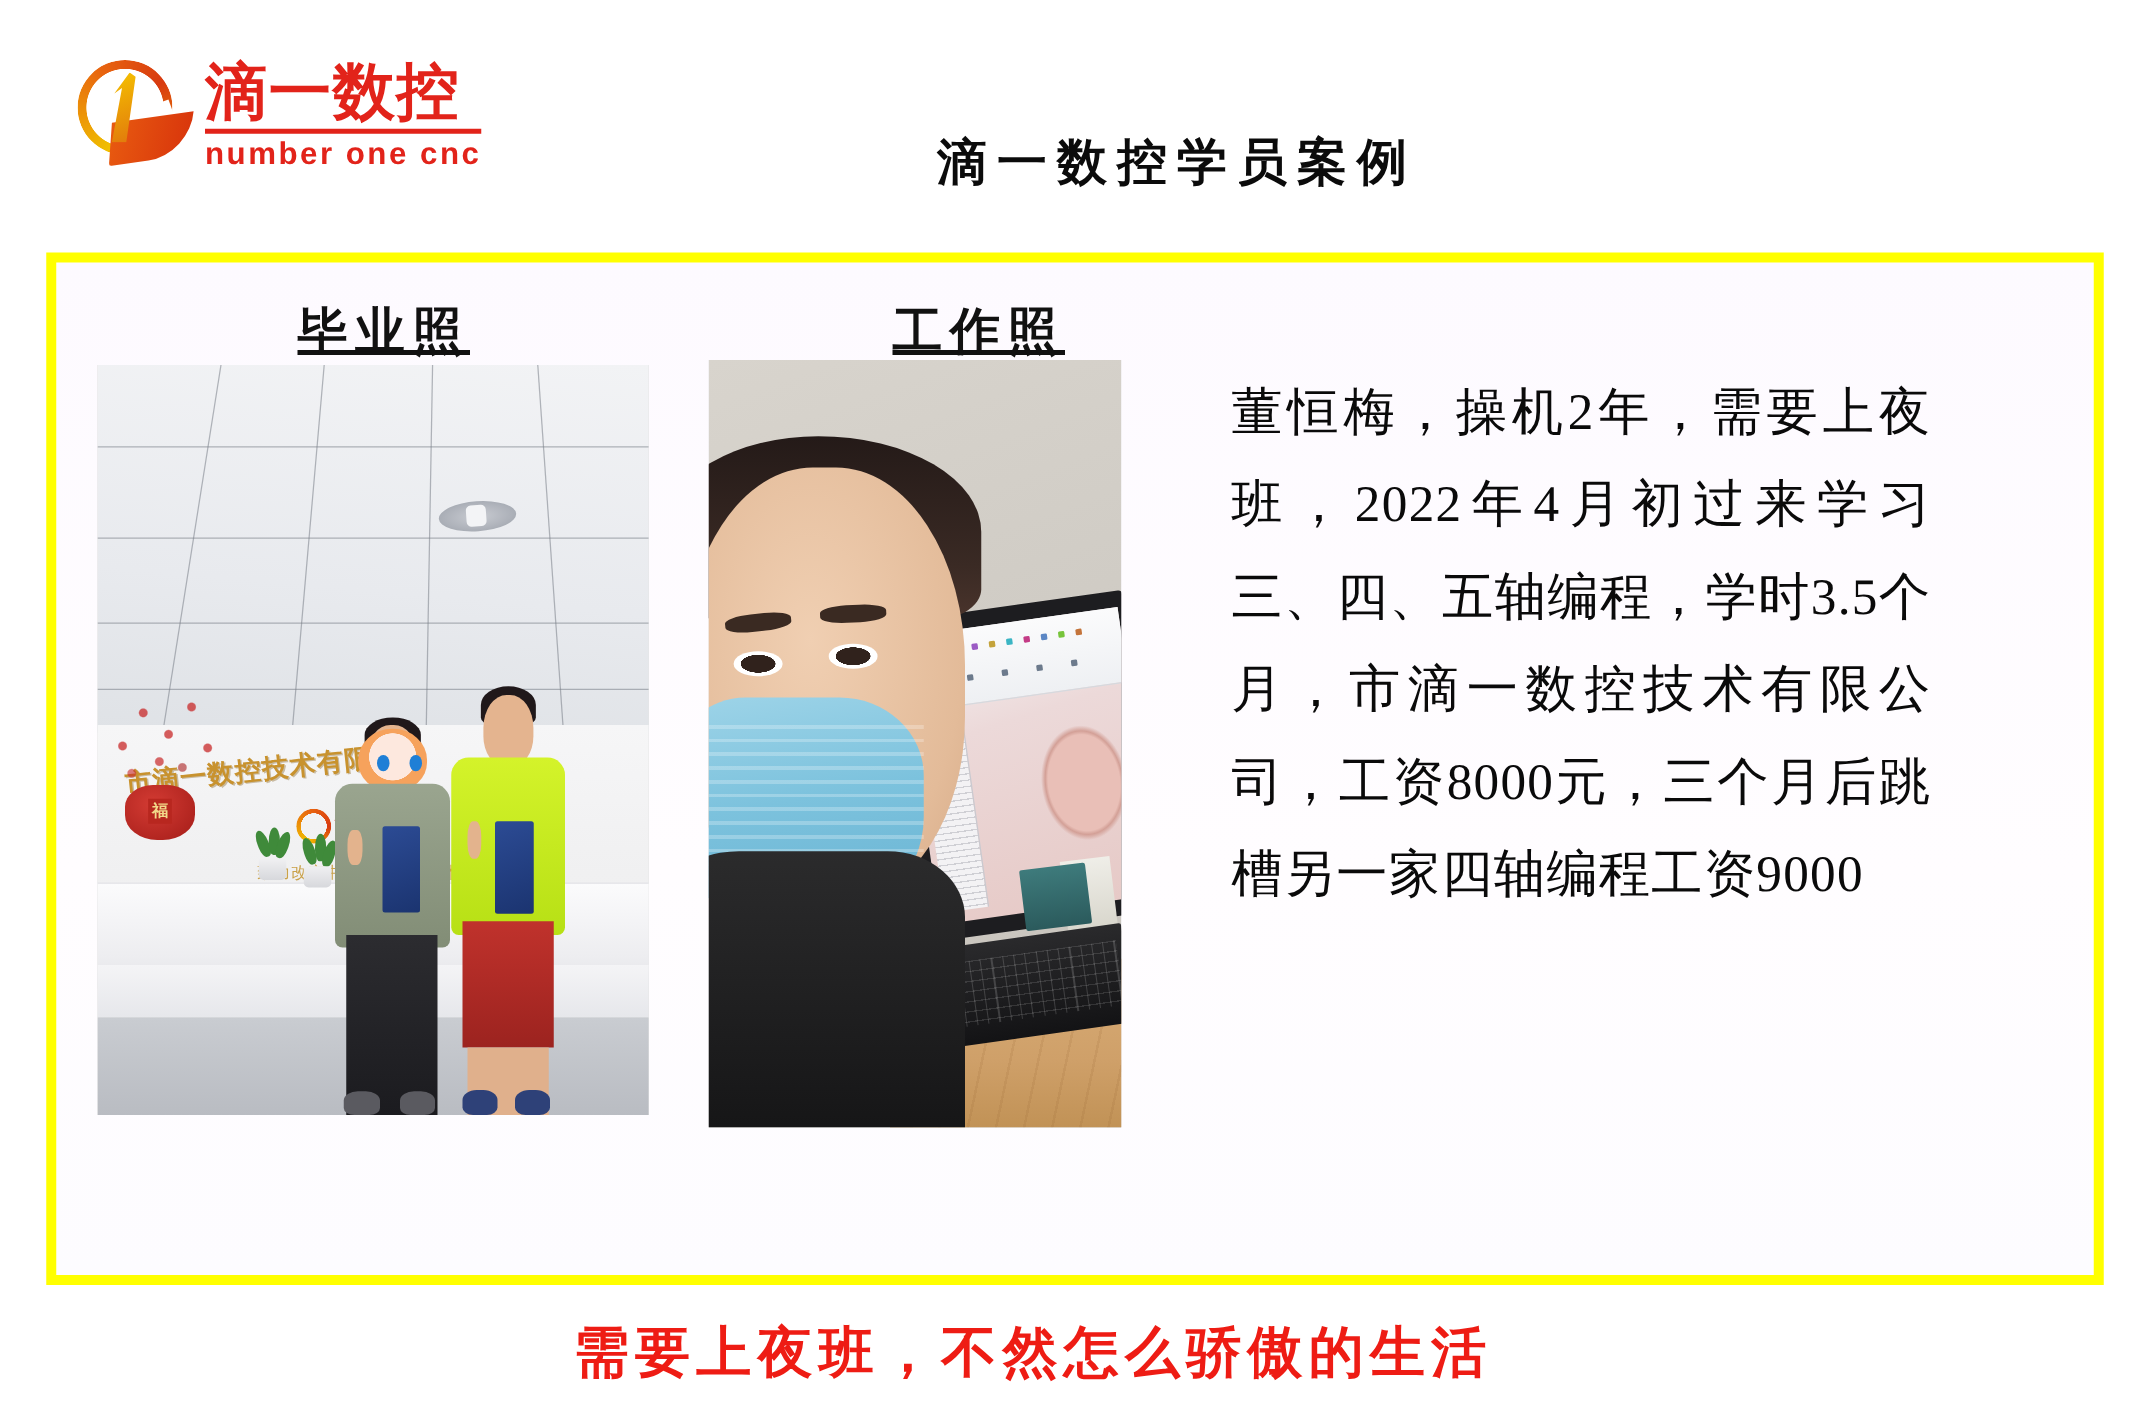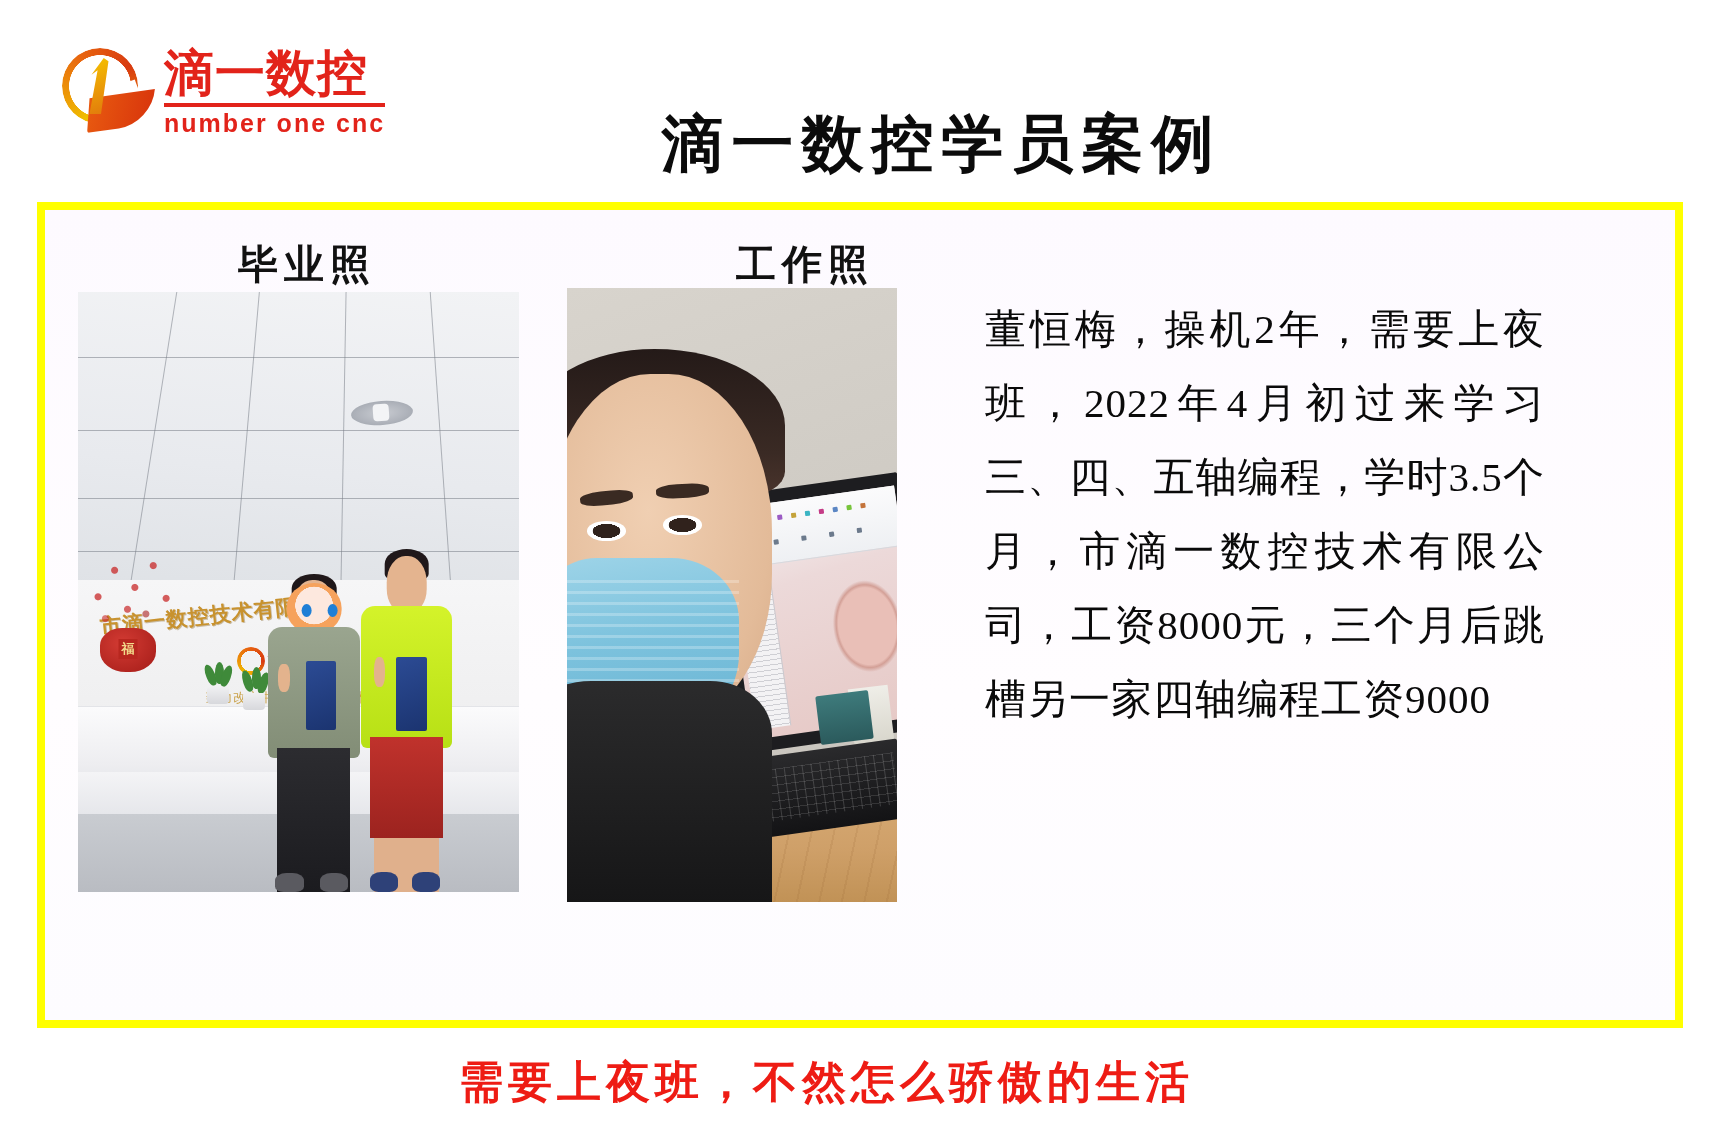--- a/index.html
+++ b/index.html
@@ -91,21 +91,21 @@
   }
 
   
   .page-title {
     position: absolute;
     left: 0; right: 0;
     top: 102px;
     text-align: center;
     font-family: "Liberation Serif", "DejaVu Serif", serif;
     font-weight: bold;
-    font-size: 62px;
+    font-size: 40px;
     letter-spacing: 8px;
     color: #0b0b0b;
     padding-left: 170px;
   }
 
   
   .frame {
     position: absolute;
     left: 37px;
     top: 202px;
@@ -118,22 +118,22 @@
 
   .caption {
     position: absolute;
     font-family: "Liberation Serif", "DejaVu Serif", serif;
     font-weight: bold;
     font-size: 40px;
     letter-spacing: 6px;
     color: #111;
     white-space: nowrap;
   }
-  .caption-grad { left: 238px; top: 237px; }
-  .caption-work { left: 736px; top: 237px; }
+  .caption-grad { left: 238px; top: 237px; text-decoration: underline; }
+  .caption-work { left: 714px; top: 237px; text-decoration: underline; }
 
   
   .photo {
     position: absolute;
     overflow: hidden;
     background: #ddd;
   }
   .photo-grad {
     left: 78px;
     top: 292px;

